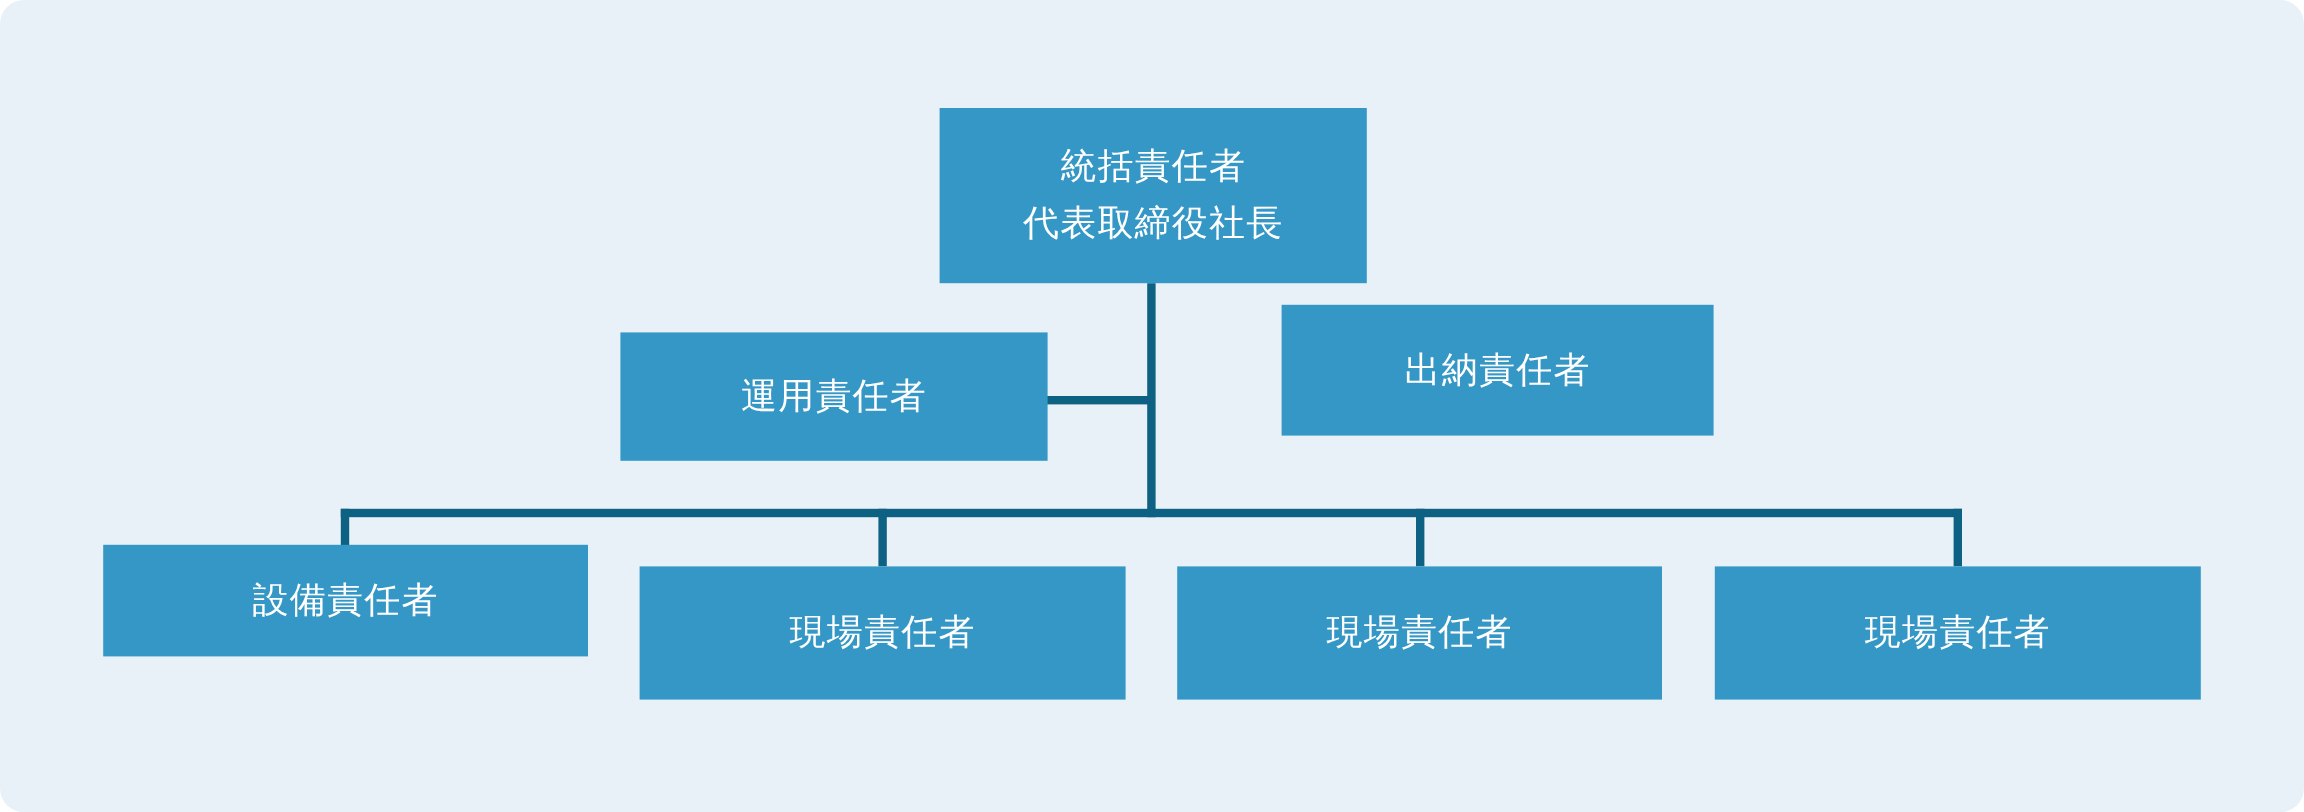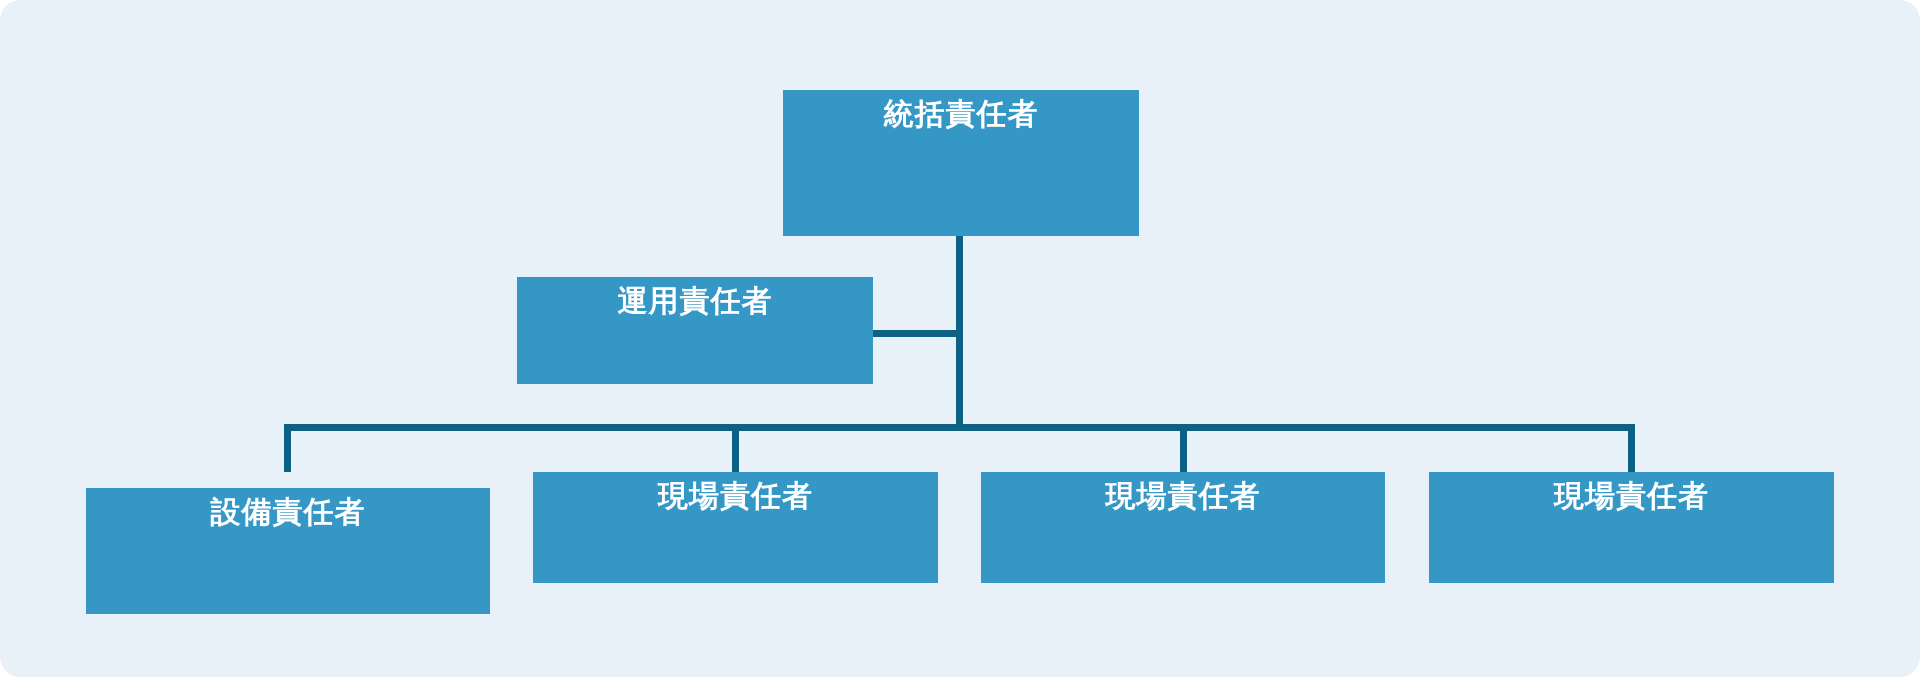--- a/index.html
+++ b/index.html
@@ -22,36 +22,36 @@
     border-radius:20px;
     overflow:hidden;
   }
   .node{
     position:absolute;
     background:var(--box_fill);
     color:var(--label_text);
     display:flex;
     flex-direction:column;
     align-items:center;
-    justify-content:space-between;
-    font-weight:700;
+    justify-content:center;
+    font-weight:400;
     font-size:30px;
     letter-spacing:1px;
     text-align:center;
   }
   .node .node-line{line-height:48px;}
   .connector{
     position:absolute;
     background:var(--connector);
   }
   
   .n-top       {left:783px;  top:90px;  width:356px; height:146px;}
   .n-mid-left  {left:494px;  top:277px; width:356px; height:107px;margin-left:23px;}
   .n-mid-right {left:1068px; top:254px; width:360px; height:109px;}
-  .n-b1        {left:86px;   top:488px; width:404px; height:126px;}
+  .n-b1        {left:86px;   top:454px; width:404px; height:93px;}
   .n-b2        {left:533px;  top:472px; width:405px; height:111px;}
   .n-b3        {left:981px;  top:472px; width:404px; height:111px;}
   .n-b4        {left:1429px; top:472px; width:405px; height:111px;}
   
   .c-trunk     {left:956px;  top:236px; width:7px;    height:195px;}
   .c-mid       {left:850px;  top:330px; width:110px;  height:7px;}
   .c-rail      {left:284px;  top:424px; width:1351px; height:7px;}
   .c-drop1     {left:284px;  top:424px; width:7px;    height:48px;}
   .c-drop2     {left:732px;  top:424px; width:7px;    height:48px;}
   .c-drop3     {left:1180px; top:424px; width:7px;    height:48px;}
@@ -65,26 +65,30 @@
   <div class="connector c-trunk"></div>
   <div class="connector c-mid"></div>
   <div class="connector c-rail"></div>
   <div class="connector c-drop1"></div>
   <div class="connector c-drop2"></div>
   <div class="connector c-drop3"></div>
   <div class="connector c-drop4"></div>
 
   <div class="node n-top">
     <span class="node-line">統括責任者</span>
+    <span class="node-line">代表取締役社長</span>
   </div>
 
   <div class="node n-mid-left">
     <span class="node-line">運用責任者</span>
   </div>
 
+  <div class="node n-mid-right">
+    <span class="node-line">出納責任者</span>
+  </div>
 
   <div class="node n-b1">
     <span class="node-line">設備責任者</span>
   </div>
 
   <div class="node n-b2">
     <span class="node-line">現場責任者</span>
   </div>
 
   <div class="node n-b3">

